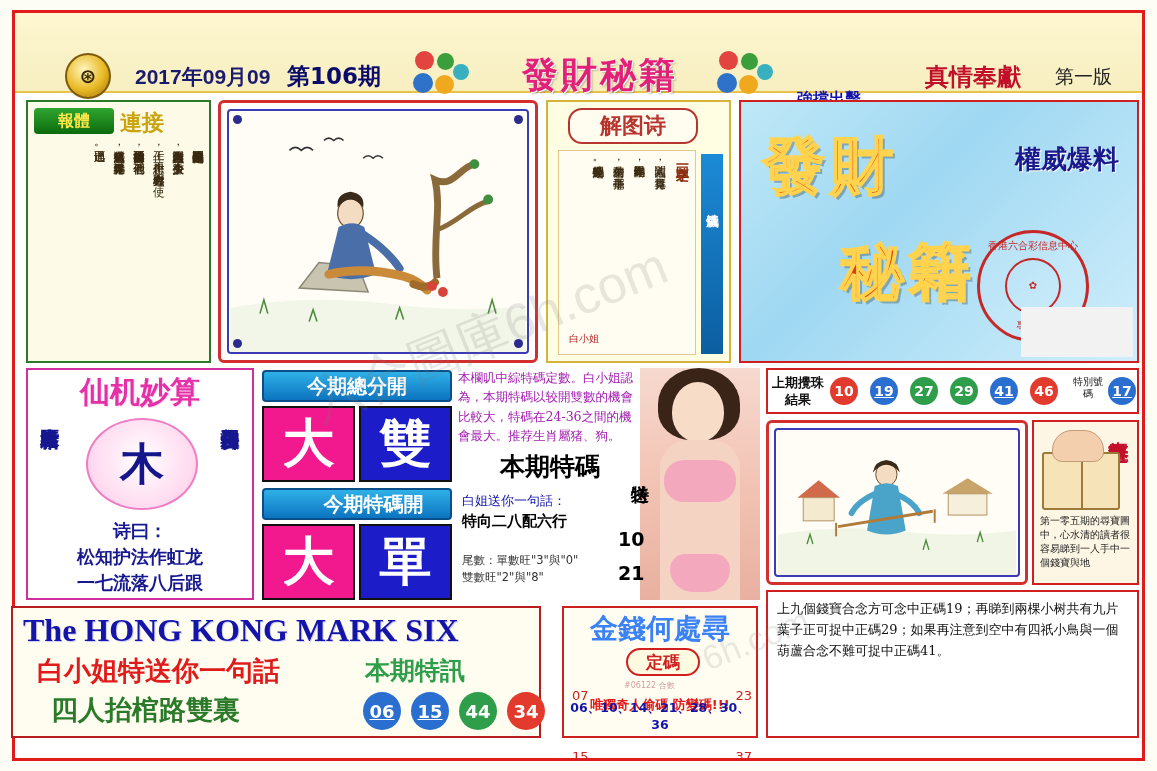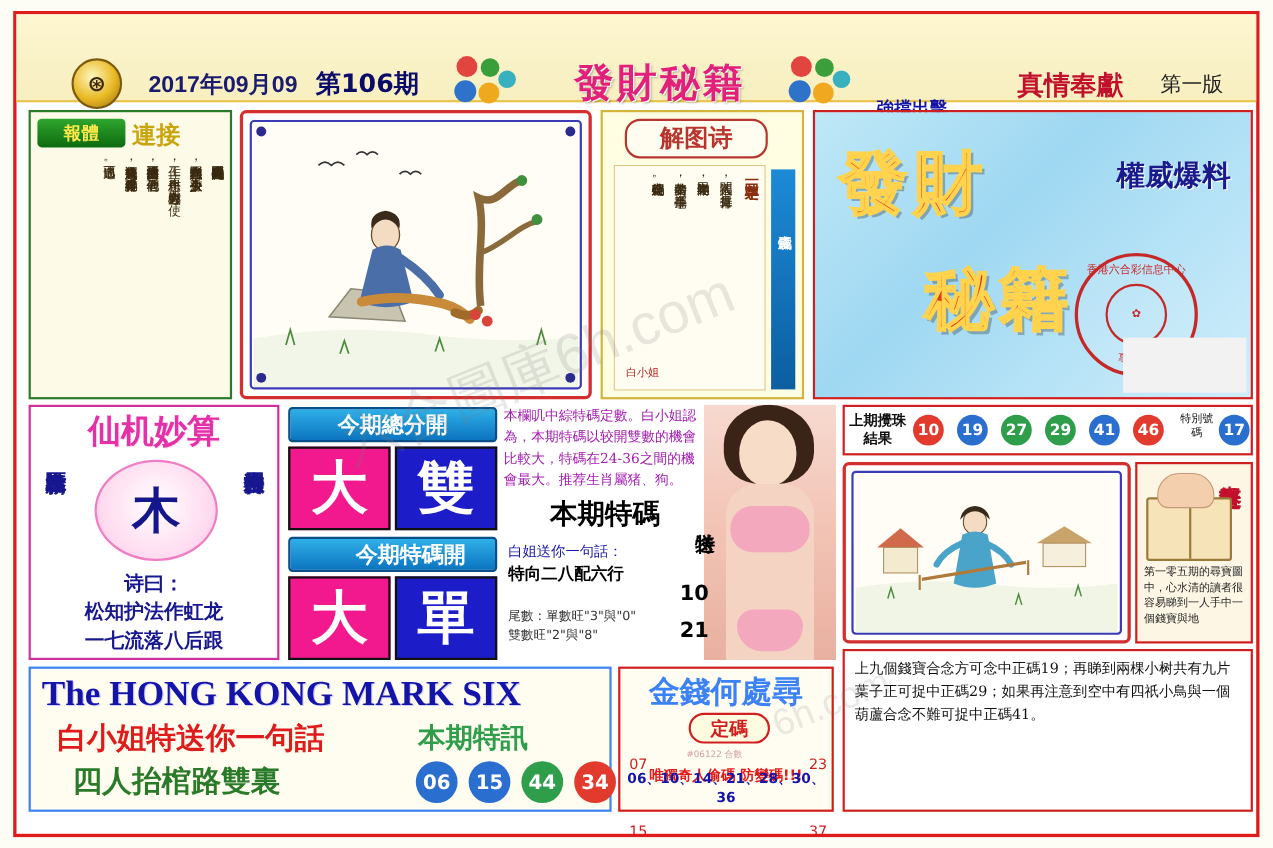--- a/index.html
+++ b/index.html
@@ -312,21 +312,21 @@
     position:absolute; left:4px; top:5px; width:52px;
     font-size:13px; color:#111; font-weight:bold; line-height:1.3; text-align:center;
   }
   .ball {
     position:absolute; top:7px; width:28px; height:28px; border-radius:50%;
     display:flex; align-items:center; justify-content:center;
     font-size:14px; font-weight:bold; color:#fff;
     box-sizing:border-box;
   }
   .ball-red { background:#e23b2e; }
-  .ball-blue { background:#2a6fd0; }
+  .ball-blue { background:#2a6fd0;text-decoration:underline; }
   .ball-green { background:#2f9e4a; }
   .special-label {
     position:absolute; left:303px; top:6px; width:34px;
     font-size:10px; color:#111; text-align:center; line-height:1.2;
   }
 
   .illus2-box {
     position:absolute; left:766px; top:420px; width:262px; height:165px;
     border:3px solid #d32f2f; border-radius:6px; background:#fff;
     box-sizing:border-box; overflow:hidden;
@@ -366,22 +366,22 @@
   .explain-box {
     position:absolute; left:766px; top:590px; width:373px; height:148px;
     border:2px solid #cf1f1f; background:#fff;
     box-sizing:border-box; padding:7px 9px;
     font-size:13px; line-height:1.6; color:#111;
     font-family:"DejaVu Serif", serif;
   }
 
   
   .hk-box {
-    position:absolute; left:26px; top:606px; width:530px; height:132px;
-    border:2px solid #3b82f6; background:#fffdf0;
+    position:absolute; left:11px; top:606px; width:530px; height:132px;
+    border:2px solid #b91c1c; background:#fffdf0;
     box-sizing:border-box;
     padding-left:39px;
   }
   .hk-title {
     position:absolute; left:10px; top:4px;
     font-size:32px; font-weight:bold; color:#1414a8;
     font-family:"Liberation Serif", serif;
     text-shadow:1px 1px 0 #cfcfff;
   }
   .hk-sub {

